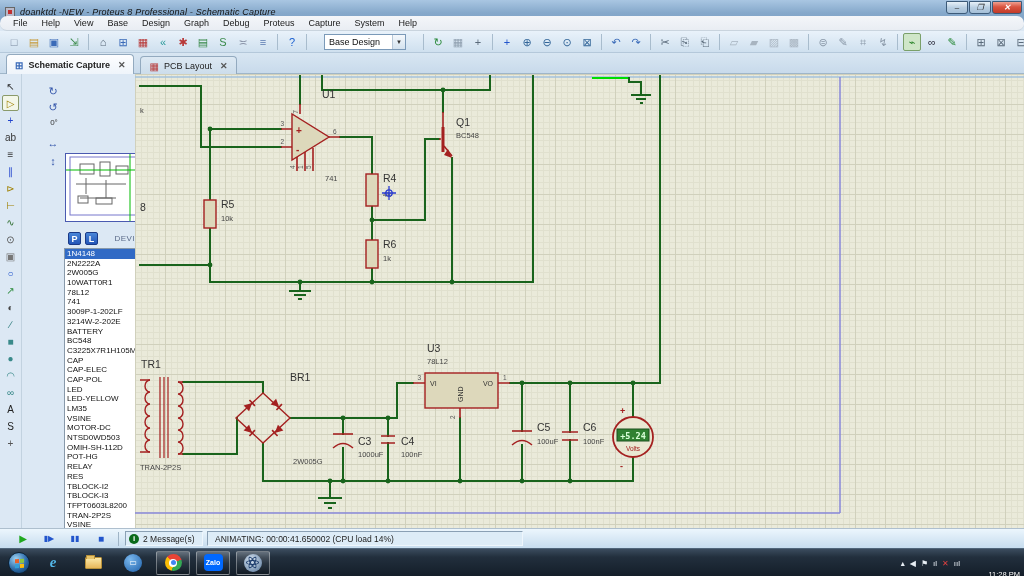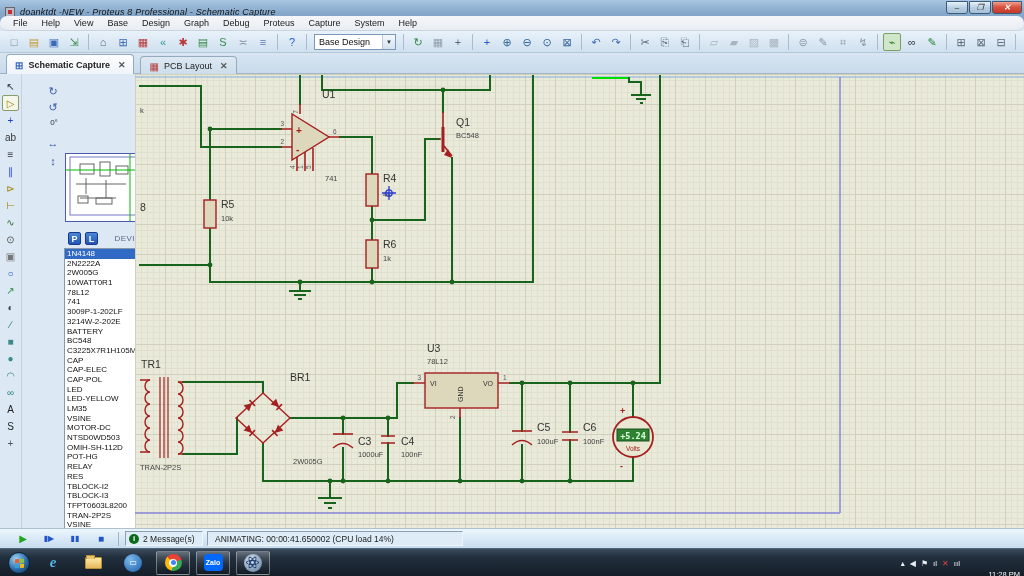--- a/index.html
+++ b/index.html
@@ -31,21 +31,21 @@
   #toolbar { position:absolute; left:0; top:31px; width:1024px; height:22px;
     background:linear-gradient(180deg,#e9f2fa,#cfe0ef); border-bottom:1px solid #b4c8da;
     display:flex; align-items:center; padding-left:4px; }
   #toolbar-groups { display:flex; align-items:center; }
   .tb-icon { width:18px; height:18px; margin:0 1px; font-size:11px; line-height:17px;
     text-align:center; border:1px solid transparent; border-radius:2px; color:#445; }
   .tb-icon.pressed { background:#cfe6c8; border-color:#7aa06a; }
   .tb-icon.muted { color:#a8b4c0; }
   .tb-sep { width:1px; height:16px; background:#a8bccd; margin:0 4px; }
   .tb-select { width:82px; height:16px; background:#fff; border:1px solid #7a99b8;
-    display:flex; align-items:center; margin:0 3px; }
+    display:flex; align-items:center; margin:0 13px; }
   .tb-select-label { flex:1; font-size:9px; padding-left:4px; color:#111; }
   .tb-select-arrow { font-size:6px; color:#333; padding:0 3px; border-left:1px solid #b8c8d8;
     height:100%; line-height:15px; background:linear-gradient(180deg,#f4f8fc,#d4e2ee); }
 
   
   #tabbar { position:absolute; left:0; top:53px; width:1024px; height:21px;
     background:linear-gradient(180deg,#d8e6f2,#c8daeb); border-bottom:1px solid #9fb6c9; display:flex; }
   .tab { height:21px; display:flex; align-items:center; padding:0 8px; font-size:9px;
     border:1px solid #93aabf; border-bottom:none; border-radius:4px 4px 0 0; margin-left:6px; margin-top:1px; color:#222; }
   .tab.active { background:linear-gradient(180deg,#fdfeff,#eef4fa); font-weight:bold; }
@@ -112,21 +112,21 @@
     display:flex; align-items:center; }
   .sim-btn { width:22px; height:16px; text-align:center; font-size:10px; line-height:15px; margin-left:4px; }
   #play-btn { color:#1fa81f; margin-left:12px; }
   #step-btn, #pause-btn, #stop-btn { color:#2255cc; }
   .sb-sep { width:1px; height:14px; background:#9fb4c6; margin:0 6px; }
   .sunken { height:15px; border:1px solid; border-color:#8aa0b4 #eef6fc #eef6fc #8aa0b4;
     background:#ddecf7; display:flex; align-items:center; font-size:8.5px; color:#222; }
   #info-icon { width:10px; height:10px; border-radius:50%; background:#0a6a1a; color:#fff;
     font-size:8px; line-height:10px; text-align:center; font-weight:bold; margin:0 4px 0 3px; }
   #msg-box { width:78px; }
-  #anim-box { width:256px; margin-left:4px; padding-left:7px; }
+  #anim-box { width:316px; margin-left:4px; padding-left:7px; }
 
   
   #taskbar { position:absolute; left:0; top:548px; width:1024px; height:28px;
     background:linear-gradient(180deg,#3b4c5e 0%,#222f3d 30%,#141e29 100%);
     border-top:1px solid #50657a; display:flex; align-items:center; }
   #start-orb { width:22px; height:22px; border-radius:50%; margin-left:8px;
     background:radial-gradient(circle at 35% 30%, #9fd4f5, #2a6aa8 55%, #11304f);
     border:1px solid #0d2236; position:relative; }
   #start-flag { position:absolute; left:6px; top:6px; width:9px; height:9px; display:grid;
     grid-template-columns:1fr 1fr; grid-template-rows:1fr 1fr; gap:1px; transform:skewY(-4deg); }

